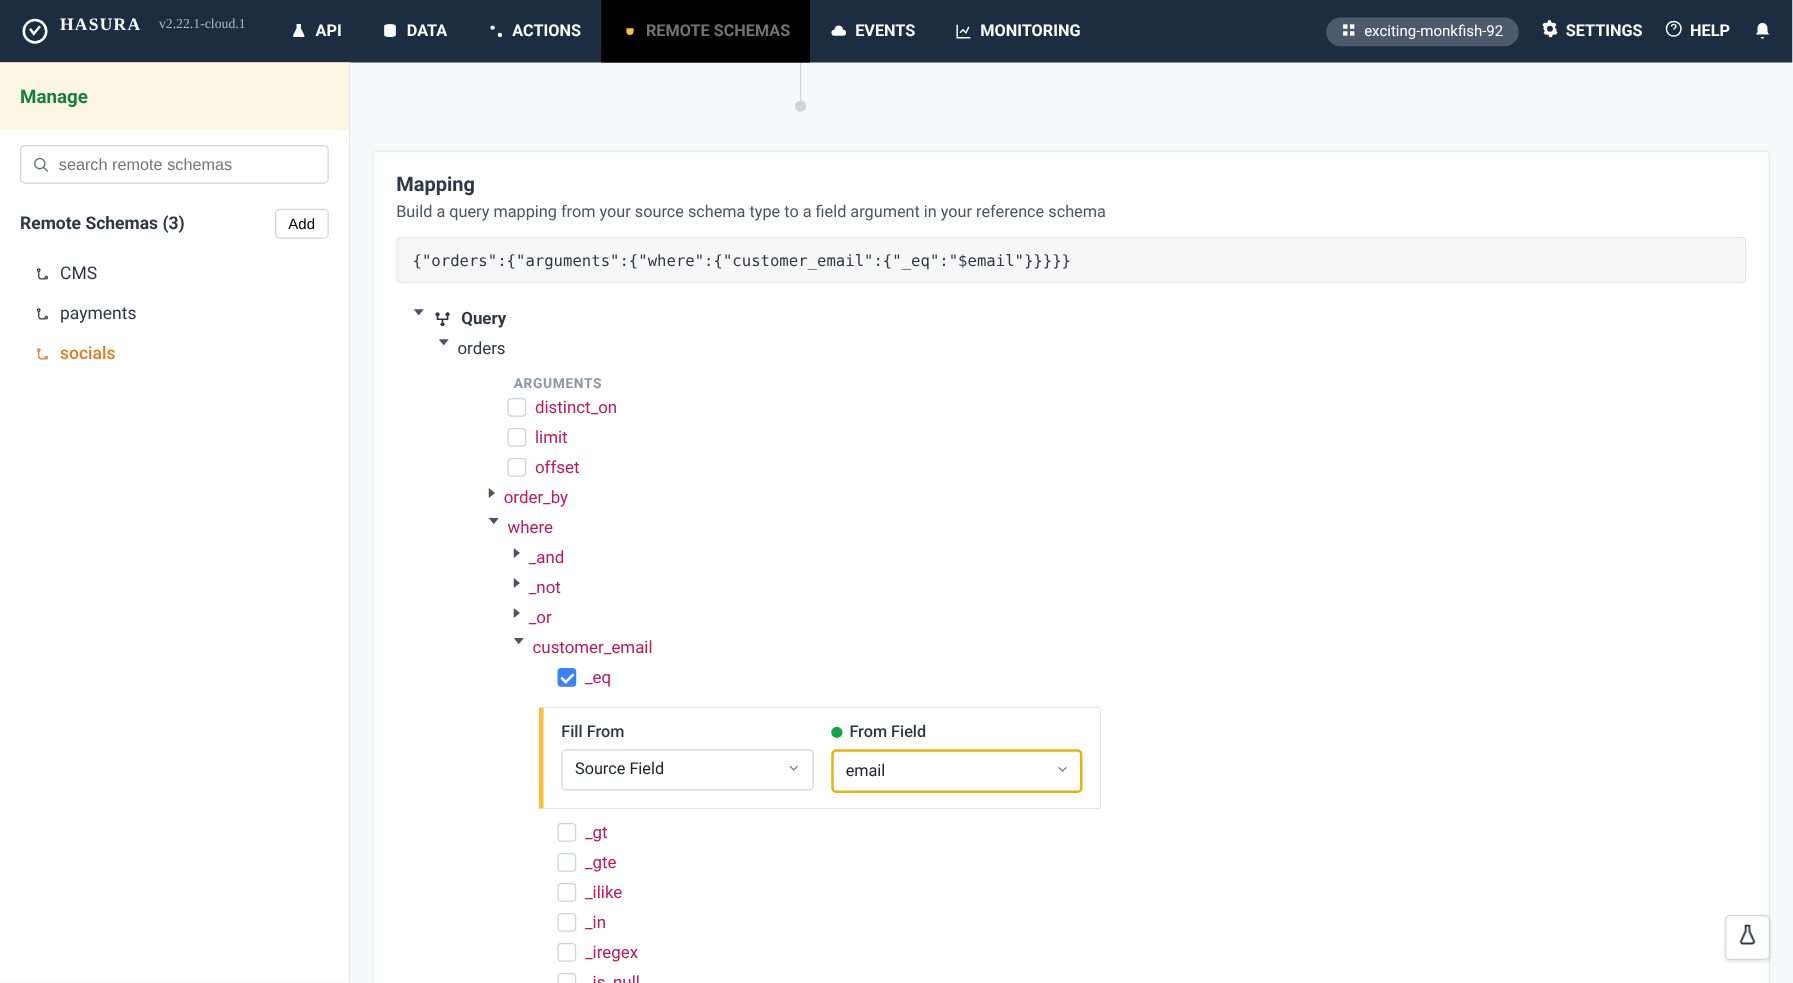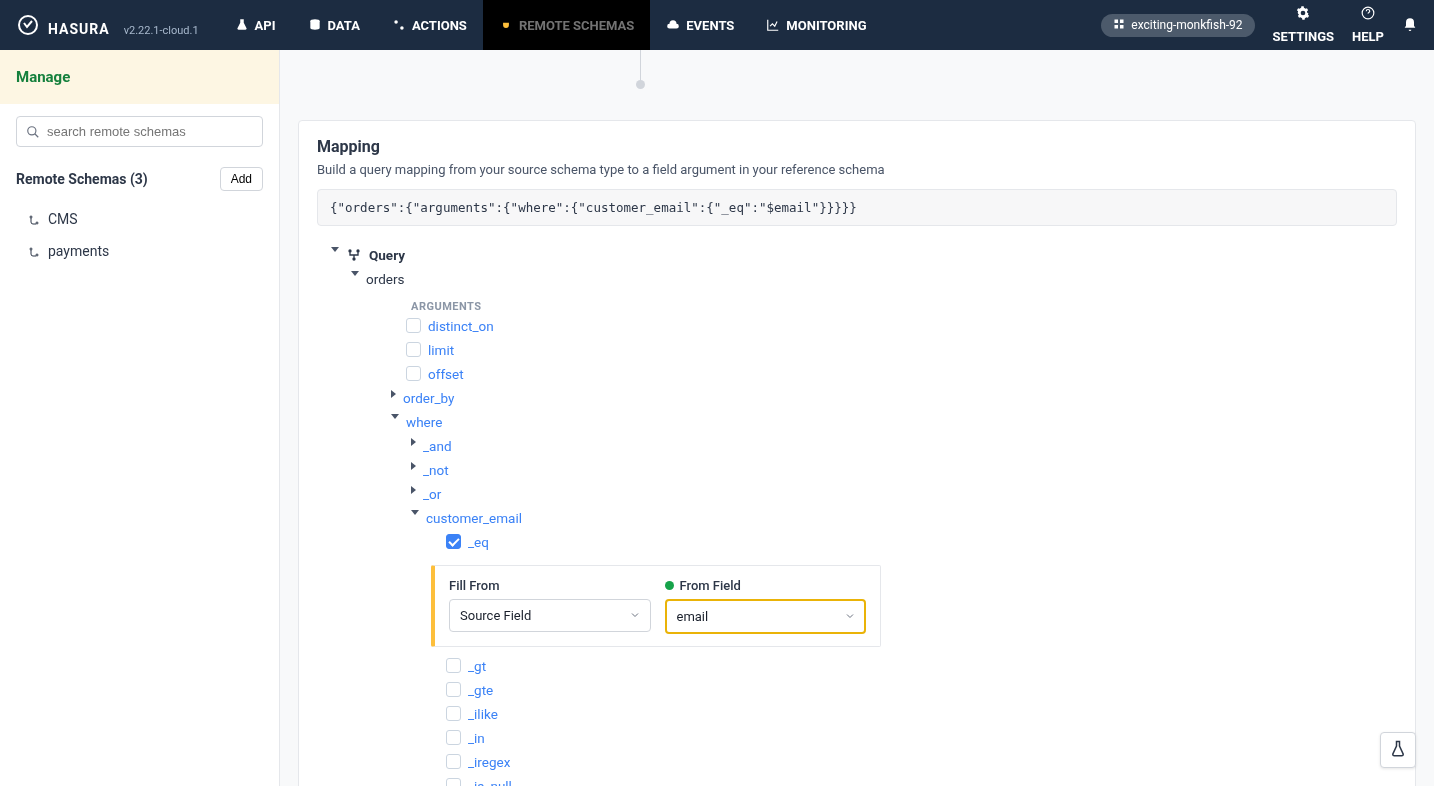--- a/index.html
+++ b/index.html
@@ -1,30 +1,30 @@
 <!DOCTYPE html>
 <html><head>
   <meta charset="utf-8">
   <style>
     * { margin: 0; padding: 0; box-sizing: border-box; }
     body { font-family: -apple-system, BlinkMacSystemFont, "Segoe UI", Roboto, sans-serif; background: #f8f9fa; color: #1a202c; font-size: 14px; }
     
     
     .header { background: #1c2c41; color: #fff; height: 50px; display: flex; align-items: center; padding: 0 16px; }
-    .logo-section { display: flex; align-items: flex-end; gap: 8px; margin-right: 20px; }
+    .logo-section { display: flex; align-items: flex-start; gap: 8px; margin-right: 20px; font-family: Liberation Serif, serif; }
     .logo-icon { width: 24px; height: 24px; }
     .logo-text { font-weight: 700; letter-spacing: 1px; font-size: 14px; }
     .version { font-size: 11px; color: #a7b8cc; margin-left: 6px; }
     .nav-tabs { display: flex; align-items: center; gap: 0; height: 100%; }
     .nav-tab { display: flex; align-items: center; gap: 6px; padding: 0 16px; height: 100%; color: #fff; cursor: pointer; font-weight: 700; font-size: 13px; }
     .nav-tab.active { background: #000; color: #737373; }
     .nav-tab .icon { width: 14px; height: 14px; display: inline-flex; align-items: center; justify-content: center; }
     .header-right { margin-left: auto; display: flex; align-items: center; gap: 18px; }
     .project-pill { background: #4c5a6b; border-radius: 14px; padding: 4px 12px; font-size: 12px; font-weight: 400; display: flex; align-items: center; gap: 6px; }
-    .header-link { color: #fff; font-weight: 700; font-size: 13px; display: flex; align-items: center; gap: 6px; cursor: pointer; flex-direction: column; }
+    .header-link { color: #fff; font-weight: 700; font-size: 13px; display: flex; align-items: center; gap: 6px; cursor: pointer; }
     .bell-icon { width: 16px; height: 16px; }
 
     
     .layout { display: flex; height: calc(100vh - 50px); }
     .sidebar { width: 280px; background: #fff; border-right: 1px solid #e5e7eb; flex-shrink: 0; overflow-y: auto; }
     .manage-header { background: #fdf6e3; padding: 18px 16px; font-weight: 700; font-size: 15px; color: #15803d; }
     .search-wrap { padding: 12px 16px; }
     .search-input { width: 100%; padding: 7px 10px 7px 30px; border: 1px solid #d1d5db; border-radius: 4px; font-size: 13px; background: #fff; }
     .search-wrapper { position: relative; }
     .search-wrapper .search-icon { position: absolute; left: 10px; top: 50%; transform: translateY(-50%); color: #6b7280; width: 14px; height: 14px; }
@@ -48,21 +48,21 @@
     
     .tree { padding-left: 14px; }
     .tree-row { display: flex; align-items: flex-start; gap: 7px; min-height: 24px; padding: 1px 0; }
     .caret { width: 0; height: 0; display: inline-block; cursor: pointer; }
     .caret.down { border-left: 4px solid transparent; border-right: 4px solid transparent; border-top: 5px solid #4a5568; }
     .caret.right { border-top: 4px solid transparent; border-bottom: 4px solid transparent; border-left: 5px solid #4a5568; }
     .caret-spacer { width: 8px; display: inline-block; }
     .type-icon { width: 16px; height: 16px; }
     .node-label { font-size: 13.5px; }
     .node-label.bold { font-weight: 700; color: #2d3748; }
-    .node-label.purple { color: #3b82f6; }
+    .node-label.purple { color: #be185d; }
     .node-label.normal { color: #2d3748; }
     .args-label { font-size: 11px; font-weight: 700; letter-spacing: 0.5px; color: #8b96a6; margin-left: 40px; padding: 6px 0 4px; }
     .tree-children { margin-left: 20px; }
     .checkbox { width: 15px; height: 15px; border: 1.5px solid #cbd5e0; border-radius: 3px; background: #fff; cursor: pointer; flex-shrink: 0; position: relative; }
     .checkbox.checked { background: #3b82f6; border-color: #3b82f6; }
     .checkbox.checked::after { content: ""; position: absolute; left: 4px; top: 1px; width: 4px; height: 8px; border: solid #fff; border-width: 0 2px 2px 0; transform: rotate(45deg); }
 
     
     .fill-panel { margin: 8px 0 10px 0; background: #fff; border: 1px solid #e5e7eb; border-left: 4px solid #fdbf3b; border-radius: 2px; padding: 12px 14px; display: flex; gap: 14px; max-width: 450px; }
     .fill-col { flex: 1; display: flex; flex-direction: column; gap: 6px; }
@@ -202,20 +202,28 @@
             </svg></span>
         <span>CMS</span>
       </div>
       <div class="schema-item">
         <span class="branch-icon"><svg viewBox="0 0 24 24" fill="none" stroke="currentColor" stroke-width="2">
               <circle cx="6" cy="6" r="2"></circle>
               <circle cx="18" cy="18" r="2"></circle>
               <path d="M6 8v8a4 4 0 004 4h6"></path>
             </svg></span>
         <span>payments</span>
+      </div>
+      <div class="schema-item active">
+        <span class="branch-icon"><svg viewBox="0 0 24 24" fill="none" stroke="currentColor" stroke-width="2">
+              <circle cx="6" cy="6" r="2"></circle>
+              <circle cx="18" cy="18" r="2"></circle>
+              <path d="M6 8v8a4 4 0 004 4h6"></path>
+            </svg></span>
+        <span>socials</span>
       </div>
     </div>
   </div>
 
   <div class="main">
     <div class="vertical-line"></div>
     <div class="vertical-dot"></div>
 
     <div class="panel">
       <div class="panel-title">Mapping</div>

